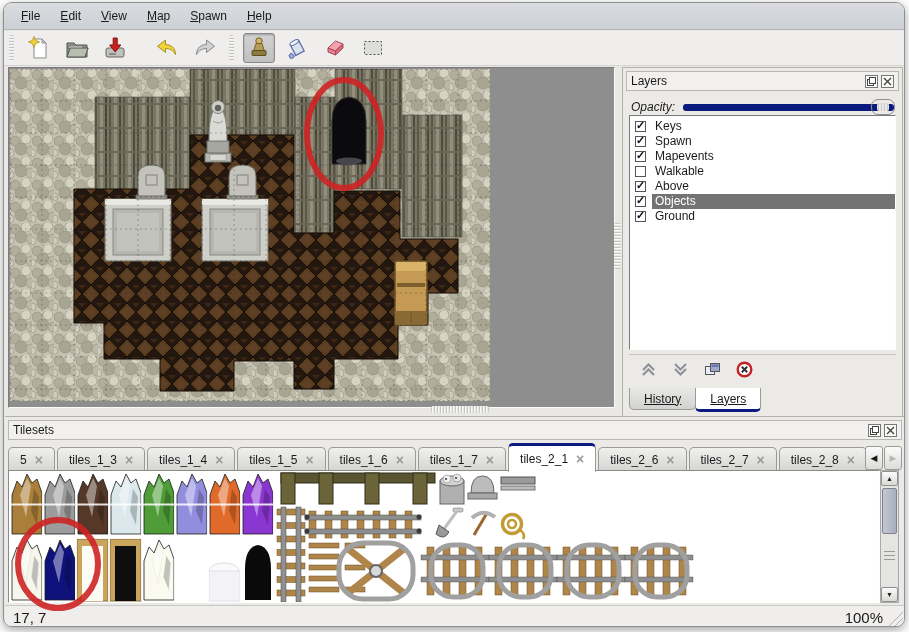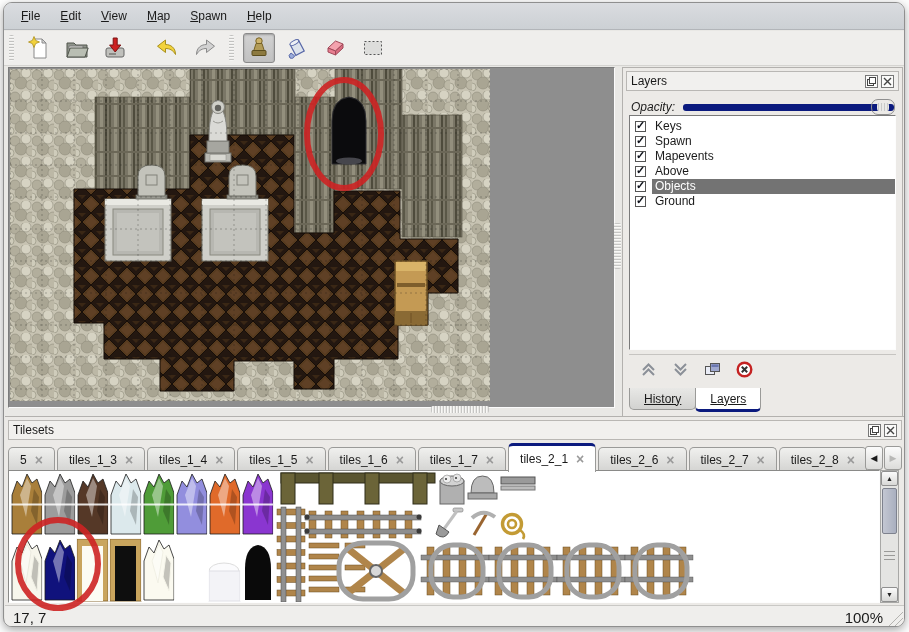--- a/index.html
+++ b/index.html
@@ -295,20 +295,26 @@
           </span>
         <span class="lab"><span>Spawn</span></span>
       </div>
       <div class="lrow">
         <span class="cb checked">
             <span class="ck">✓</span>
           </span>
         <span class="lab"><span>Mapevents</span></span>
       </div>
       <div class="lrow">
+        <span class="cb">
+            <span class="ck">✓</span>
+          </span>
+        <span class="lab"><span>Walkable</span></span>
+      </div>
+      <div class="lrow">
         <span class="cb checked">
             <span class="ck">✓</span>
           </span>
         <span class="lab"><span>Above</span></span>
       </div>
       <div class="lrow">
         <span class="cb checked">
             <span class="ck">✓</span>
           </span>
         <span class="lab selected"><span>Objects</span></span>

